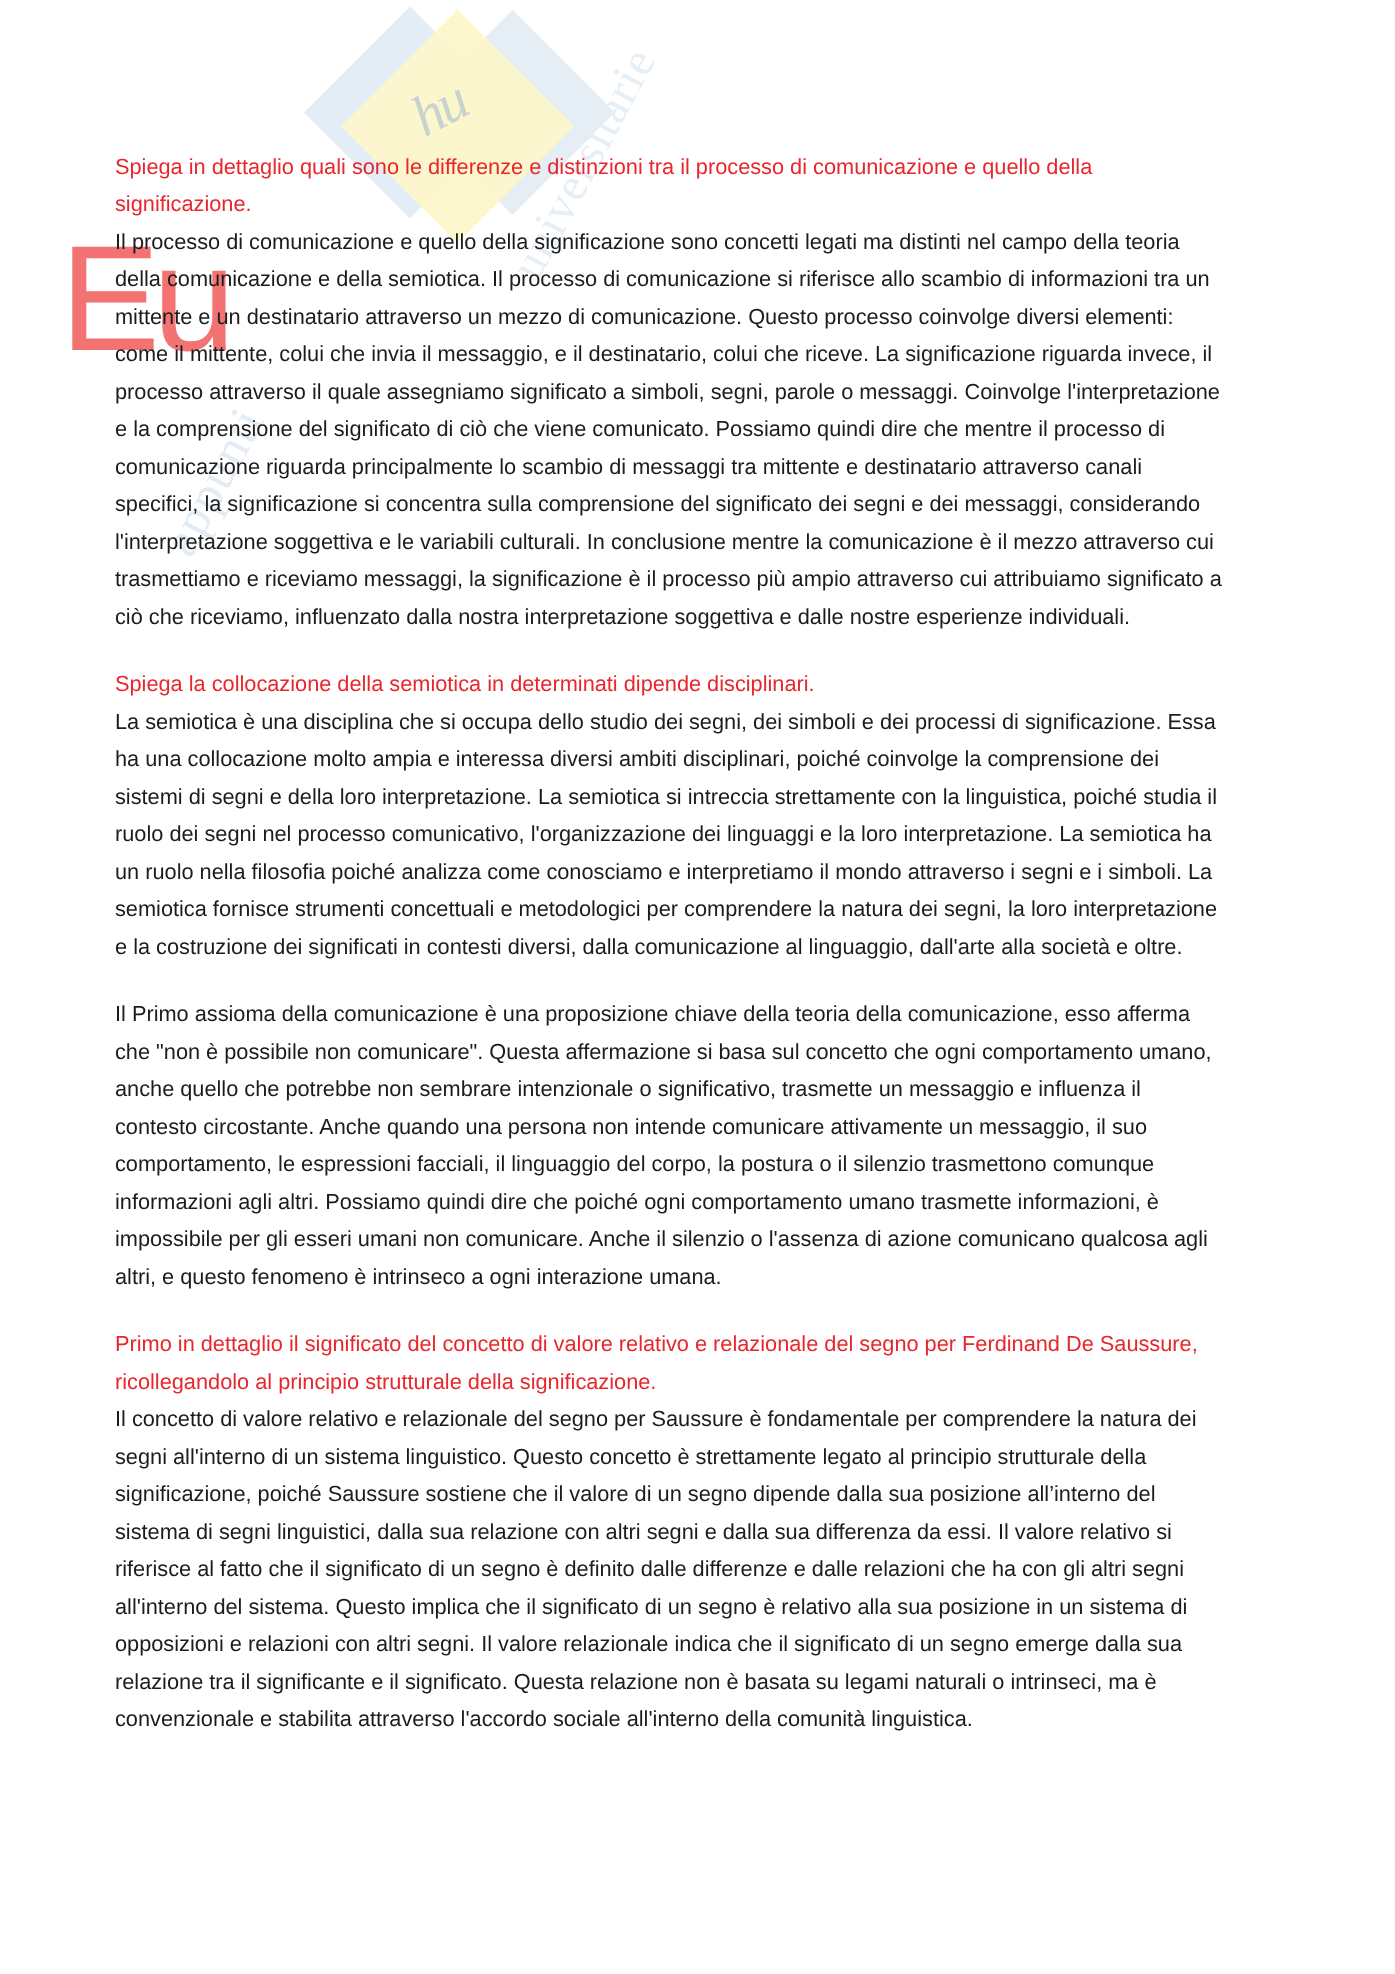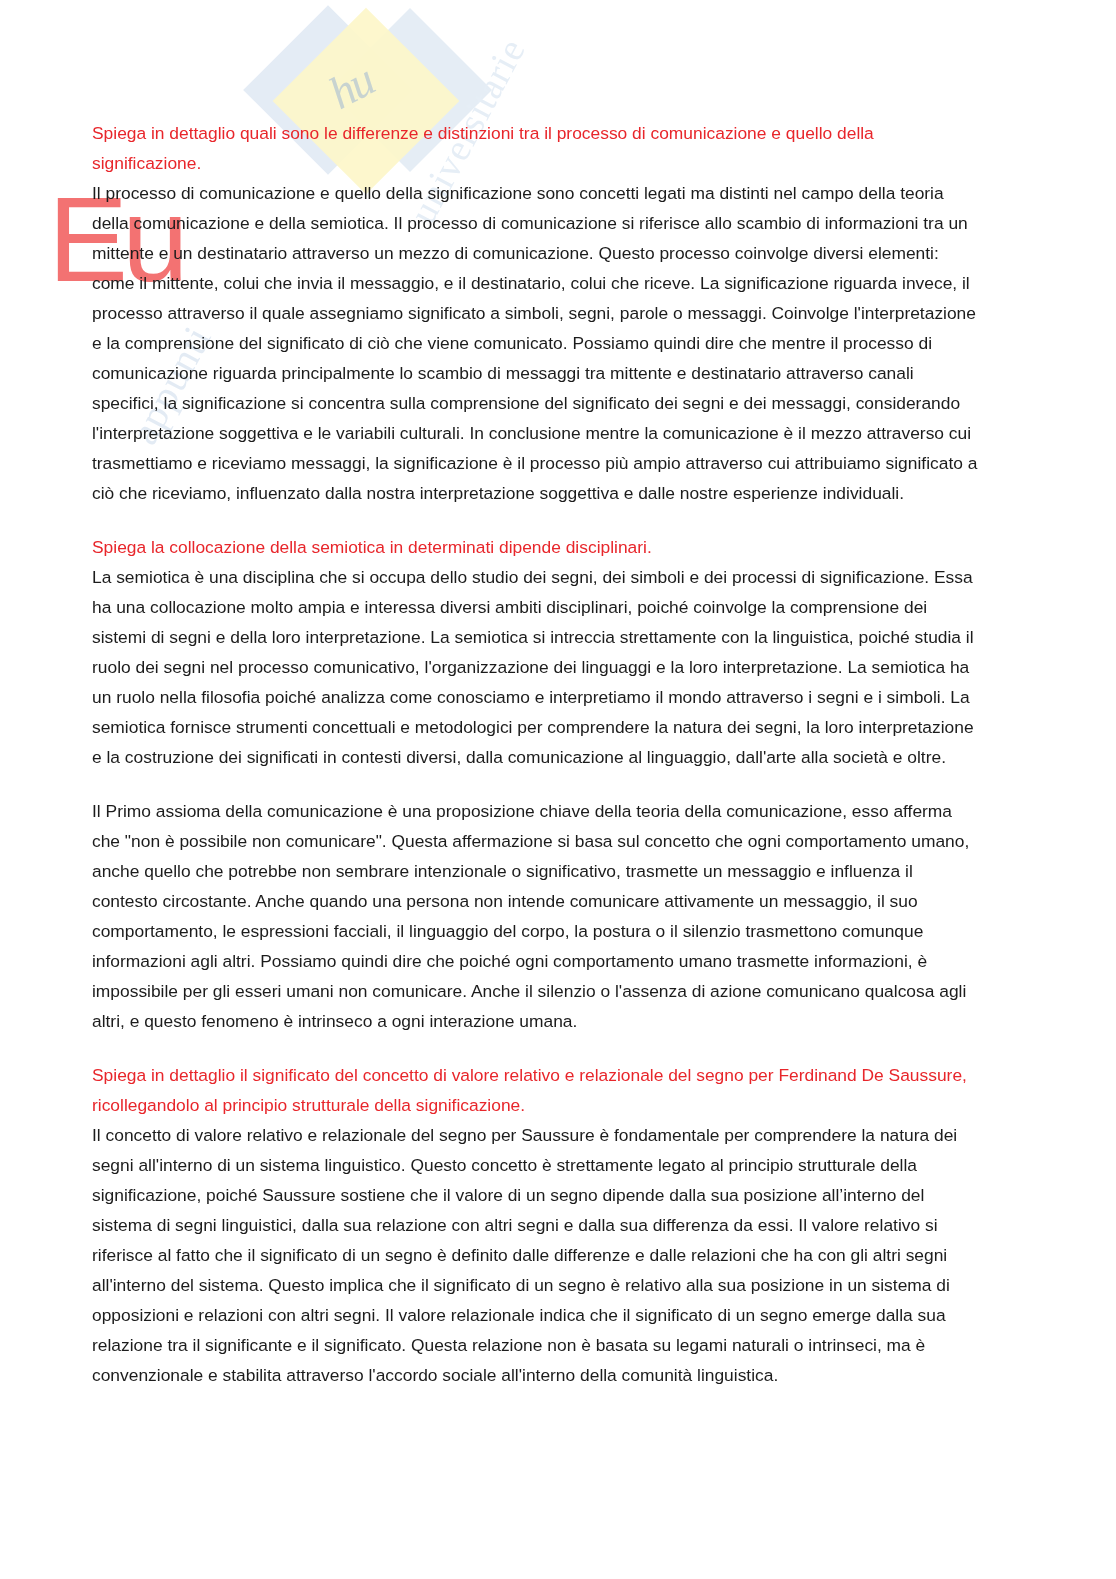--- a/index.html
+++ b/index.html
@@ -170,18 +170,18 @@
     <div class="section">
       <p class="q-heading">Spiega la collocazione della semiotica in determinati dipende disciplinari.</p>
       <p class="answer">La semiotica è una disciplina che si occupa dello studio dei segni, dei simboli e dei processi di significazione. Essa ha una collocazione molto ampia e interessa diversi ambiti disciplinari, poiché coinvolge la comprensione dei sistemi di segni e della loro interpretazione. La semiotica si intreccia strettamente con la linguistica, poiché studia il ruolo dei segni nel processo comunicativo, l'organizzazione dei linguaggi e la loro interpretazione. La semiotica ha un ruolo nella filosofia poiché analizza come conosciamo e interpretiamo il mondo attraverso i segni e i simboli. La semiotica fornisce strumenti concettuali e metodologici per comprendere la natura dei segni, la loro interpretazione e la costruzione dei significati in contesti diversi, dalla comunicazione al linguaggio, dall'arte alla società e oltre.</p>
     </div>
 
     <div class="section">
       <p class="answer">Il Primo assioma della comunicazione è una proposizione chiave della teoria della comunicazione, esso afferma che "non è possibile non comunicare". Questa affermazione si basa sul concetto che ogni comportamento umano, anche quello che potrebbe non sembrare intenzionale o significativo, trasmette un messaggio e influenza il contesto circostante. Anche quando una persona non intende comunicare attivamente un messaggio, il suo comportamento, le espressioni facciali, il linguaggio del corpo, la postura o il silenzio trasmettono comunque informazioni agli altri. Possiamo quindi dire che poiché ogni comportamento umano trasmette informazioni, è impossibile per gli esseri umani non comunicare. Anche il silenzio o l'assenza di azione comunicano qualcosa agli altri, e questo fenomeno è intrinseco a ogni interazione umana.</p>
     </div>
 
     <div class="section">
-      <p class="q-heading">Spiega in dettaglio il significato del concetto di valore relativo e relazionale del segno per Ferdinand De Saussure, ricollegandolo al principio strutturale della significazione.</p>
+      <p class="q-heading">Primo in dettaglio il significato del concetto di valore relativo e relazionale del segno per Ferdinand De Saussure, ricollegandolo al principio strutturale della significazione.</p>
       <p class="answer">Il concetto di valore relativo e relazionale del segno per Saussure è fondamentale per comprendere la natura dei segni all'interno di un sistema linguistico. Questo concetto è strettamente legato al principio strutturale della significazione, poiché Saussure sostiene che il valore di un segno dipende dalla sua posizione all’interno del sistema di segni linguistici, dalla sua relazione con altri segni e dalla sua differenza da essi. Il valore relativo si riferisce al fatto che il significato di un segno è definito dalle differenze e dalle relazioni che ha con gli altri segni all'interno del sistema. Questo implica che il significato di un segno è relativo alla sua posizione in un sistema di opposizioni e relazioni con altri segni. Il valore relazionale indica che il significato di un segno emerge dalla sua relazione tra il significante e il significato. Questa relazione non è basata su legami naturali o intrinseci, ma è convenzionale e stabilita attraverso l'accordo sociale all'interno della comunità linguistica.</p>
     </div>
 
   </div>
 </div>
 
 </body></html>

